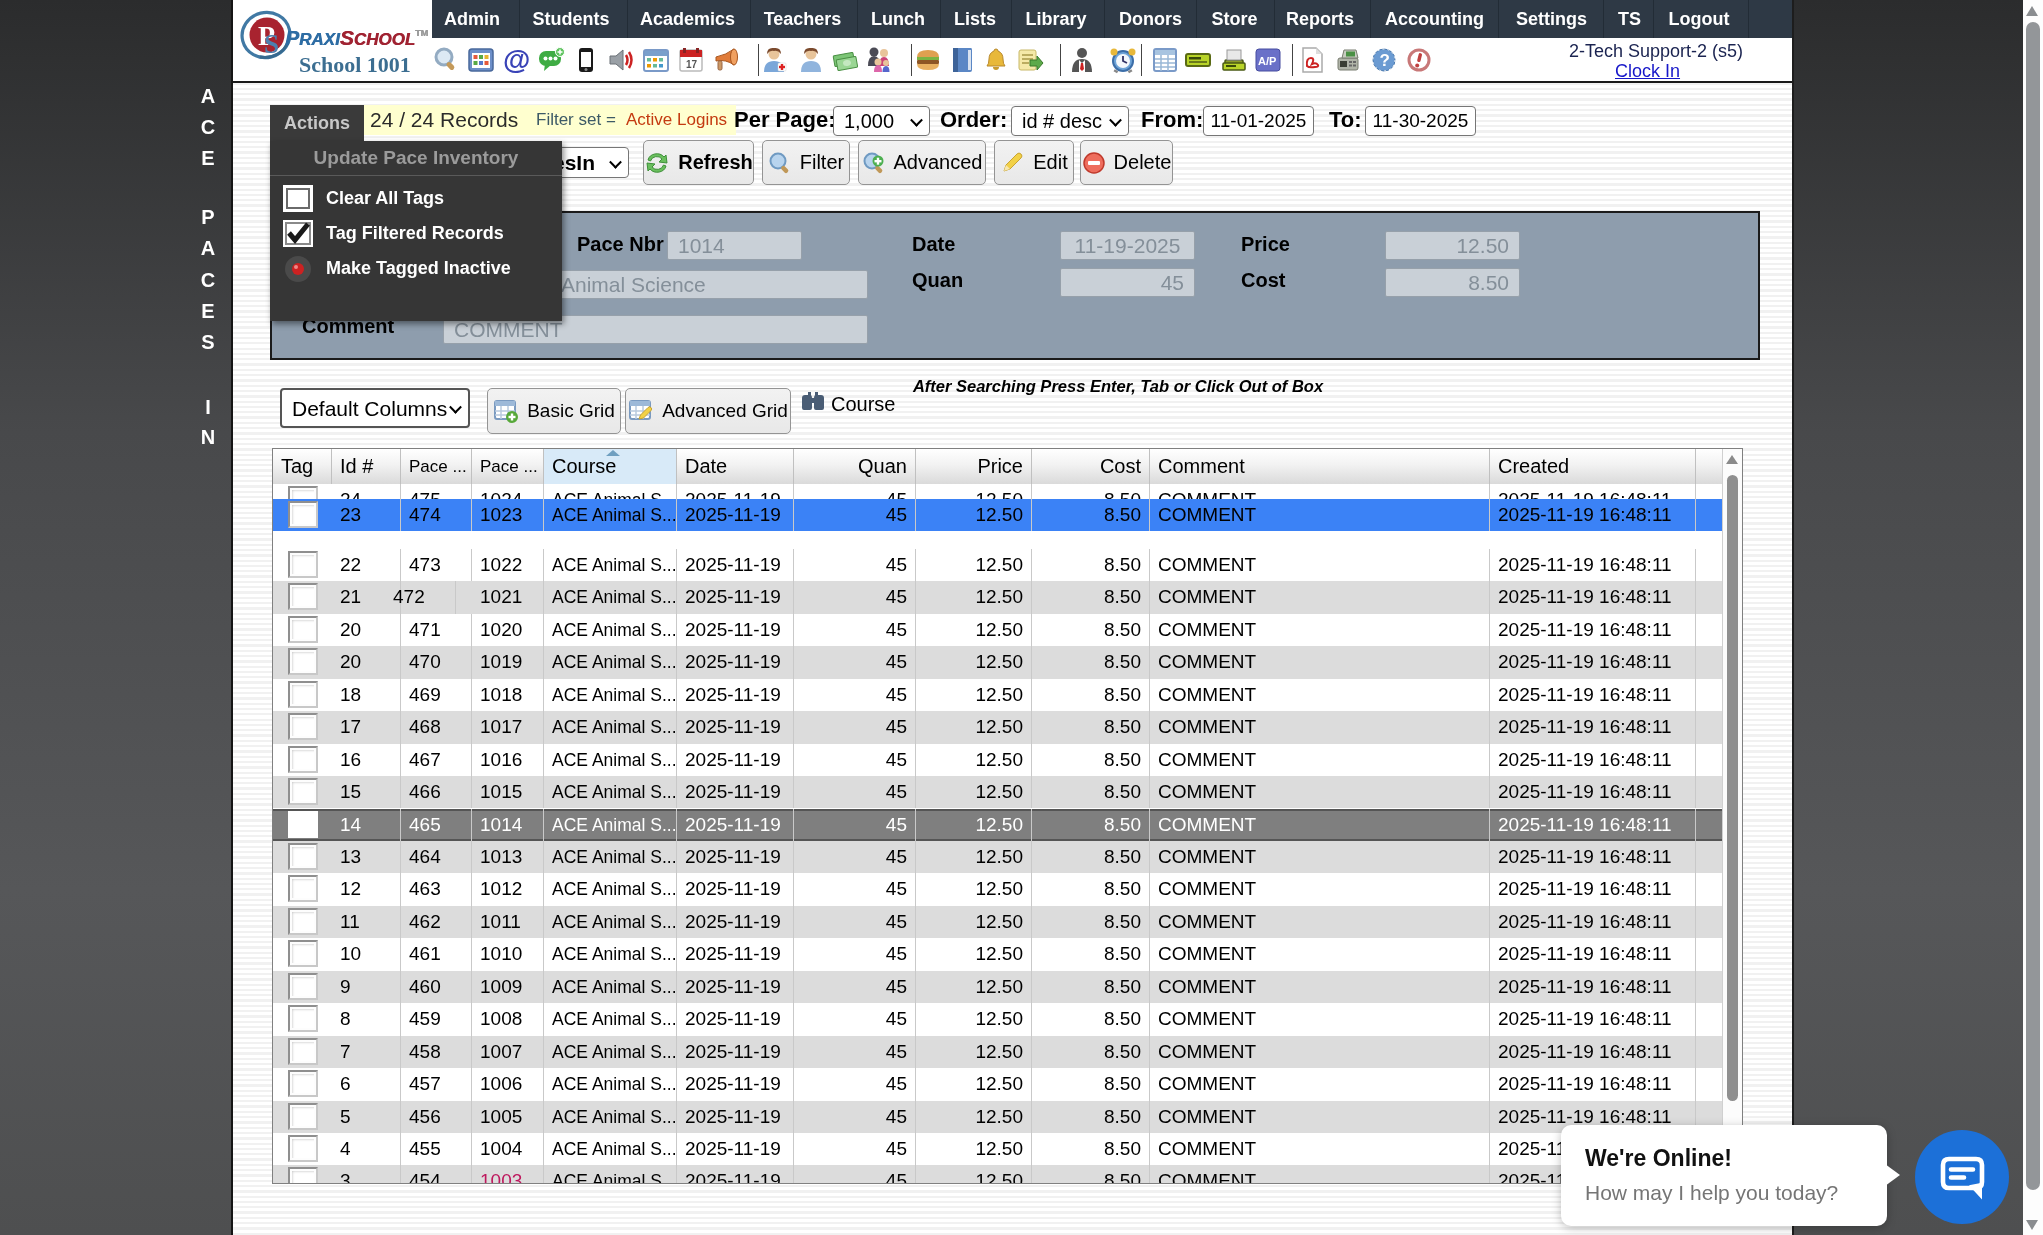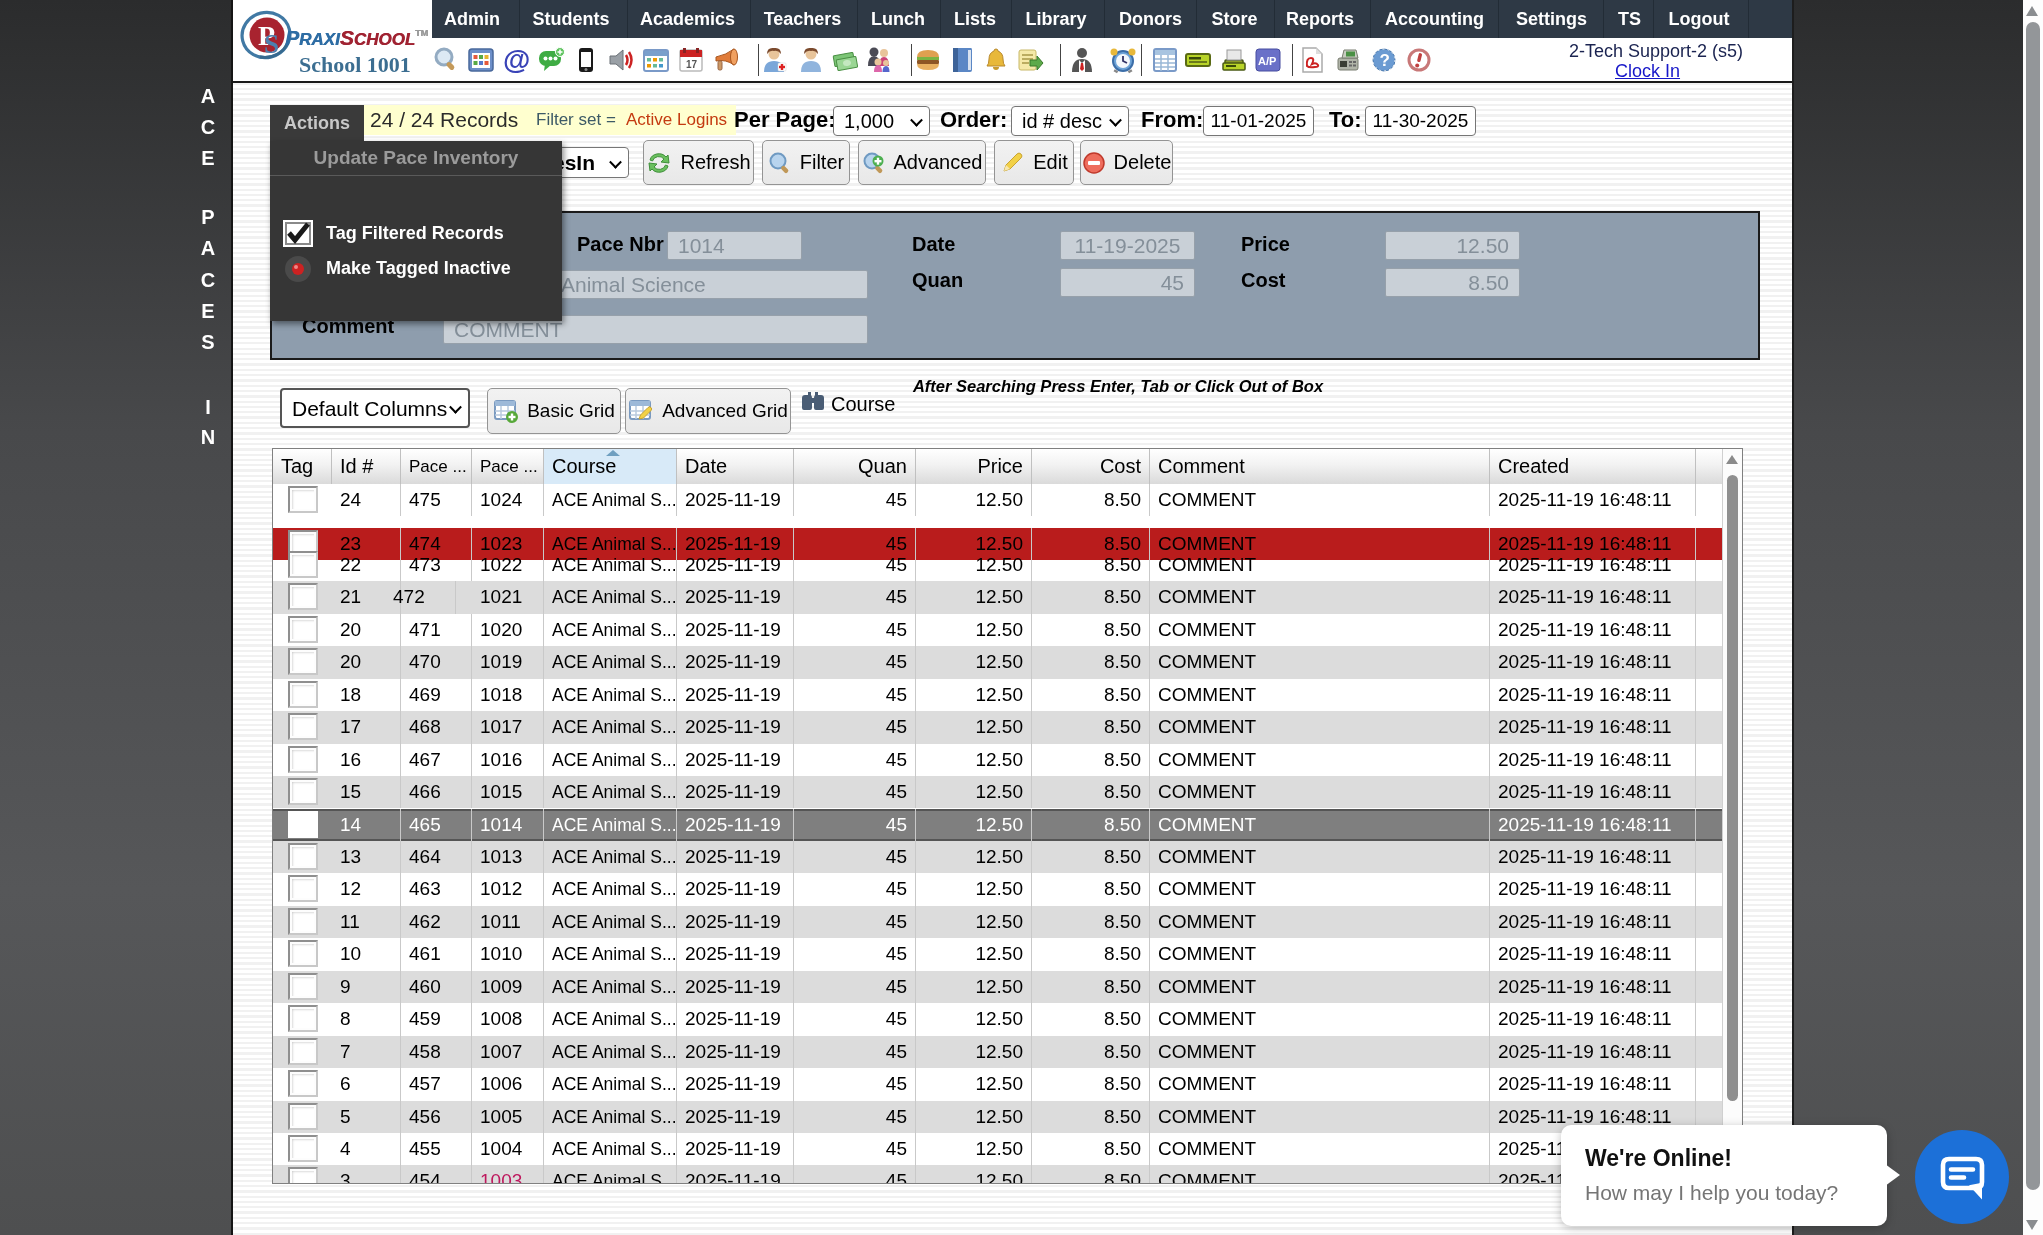--- a/index.html
+++ b/index.html
@@ -312,21 +312,21 @@
   <div class="sel" style="left:778px; top:106px; width:118px; height:30px; line-height:28px; padding-left:10px;">id # desc<span class="chev"></span></div>
   <div class="toplabel" style="left:908px;">From:</div>
   <div class="inputbox" style="left:970px; top:106px; width:111px; height:30px; line-height:28px;">11-01-2025</div>
   <div class="toplabel" style="left:1096px;">To:</div>
   <div class="inputbox" style="left:1132px; top:106px; width:111px; height:30px; line-height:28px;">11-30-2025</div>
 
   <div class="sel" style="left:250px; top:147px; width:146px; height:31px;">
       <span style="position:absolute; right:33px; top:1px; line-height:28px; font-weight:bold; font-size:21px;">PacesIn</span>
       <span class="chev"></span>
     </div>
-  <div class="btn" style="left:410px; width:111px;"><svg width="26" height="26" viewBox="0 0 26 26">
+  <div class="btn" style="left:410px; width:111px;font-weight:bold;"><svg width="26" height="26" viewBox="0 0 26 26">
         <path d="M4 10 A9 8 0 0 1 20 7 L22 5 L23 13 L15 12 L18 9 A6.5 6 0 0 0 6.5 11 Z" fill="#6abf5e" stroke="#3f8f3a" stroke-width="1"></path>
         <path d="M22 16 A9 8 0 0 1 6 19 L4 21 L3 13 L11 14 L8 17 A6.5 6 0 0 0 19.5 15 Z" fill="#6abf5e" stroke="#3f8f3a" stroke-width="1"></path>
       </svg>Refresh</div>
   <div class="btn" style="left:529px; width:88px;"><svg width="24" height="24" viewBox="0 0 24 24">
         <circle cx="10" cy="10" r="7.5" fill="#b8d4ee" stroke="#6f9ac2" stroke-width="2"></circle>
         <rect x="15.5" y="14" width="8" height="4.5" rx="2" transform="rotate(45 15.5 14)" fill="#c09858"></rect>
       </svg>Filter</div>
   <div class="btn" style="left:625px; width:128px;"><svg width="24" height="24" viewBox="0 0 24 24">
         <circle cx="10" cy="10" r="7.5" fill="#b8d4ee" stroke="#6f9ac2" stroke-width="2"></circle>
         <rect x="15.5" y="14" width="8" height="4.5" rx="2" transform="rotate(45 15.5 14)" fill="#c09858"></rect>
@@ -403,21 +403,21 @@
         <div class="cell " style="left:199px;width:72px;color:#000;">1024</div>
         <div class="cell " style="left:271px;width:133px;color:#000;font-size:17.5px;">ACE Animal S...</div>
         <div class="cell " style="left:404px;width:117px;color:#000;">2025-11-19</div>
         <div class="cell num" style="left:521px;width:122px;color:#000;">45</div>
         <div class="cell num" style="left:643px;width:116px;color:#000;">12.50</div>
         <div class="cell num" style="left:759px;width:118px;color:#000;">8.50</div>
         <div class="cell " style="left:877px;width:340px;color:#000;">COMMENT</div>
         <div class="cell " style="left:1217px;width:206px;color:#000;">2025-11-19 16:48:11</div>
         <div class="cell " style="left:1423px;width:27px;color:#000;"></div>
       </div>
-      <div class="row" style="top:79px;background:#b91c1c;color:#000;">
+      <div class="row" style="top:50px;background:#3b82f6;color:#000;">
         <div class="cb" style=""></div>
         <div class="cell " style="left:59px;width:69px;color:#000;">23</div>
         <div class="cell " style="left:128px;width:71px;color:#000;">474</div>
         <div class="cell " style="left:199px;width:72px;color:#000;">1023</div>
         <div class="cell " style="left:271px;width:133px;color:#000;font-size:17.5px;">ACE Animal S...</div>
         <div class="cell " style="left:404px;width:117px;color:#000;">2025-11-19</div>
         <div class="cell num" style="left:521px;width:122px;color:#000;">45</div>
         <div class="cell num" style="left:643px;width:116px;color:#000;">12.50</div>
         <div class="cell num" style="left:759px;width:118px;color:#000;">8.50</div>
         <div class="cell " style="left:877px;width:340px;color:#000;">COMMENT</div>
@@ -705,20 +705,27 @@
         <div class="cell " style="left:1423px;width:27px;color:#000;"></div>
       </div>
       <div style="position:absolute;right:0;top:0;width:20px;height:736px;background:#fcfcfc;border-left:1px solid #d0d0d0;"></div>
       <div style="position:absolute;right:4px;top:6px;width:0;height:0;border-left:6px solid transparent;border-right:6px solid transparent;border-bottom:9px solid #8a8a8a;"></div>
       <div style="position:absolute;right:4px;top:26px;width:11px;height:626px;background:#8f8f8f;border-radius:6px;"></div>
     </div>
 
   <div id="actionsbtn">Actions</div>
   <div id="menu">
     <div class="hdr">Update Pace Inventory</div>
+    <div class="mitem" style="top:40px;">
+        <svg width="34" height="32" viewBox="0 0 34 32" style="position:absolute;left:11px;top:2px;">
+          <rect x="2" y="2" width="30" height="27" fill="#fff"></rect>
+          <rect x="6" y="6" width="22" height="19" fill="#fff" stroke="#6a6a6a" stroke-width="2"></rect>
+        </svg>
+        <span class="t">Clear All Tags</span>
+      </div>
     <div class="mitem" style="top:75px;">
         <svg width="34" height="32" viewBox="0 0 34 32" style="position:absolute;left:11px;top:2px;">
           <rect x="2" y="2" width="30" height="27" fill="#fff"></rect>
           <rect x="5" y="5" width="24" height="21" fill="#fff" stroke="#8a8a8a" stroke-width="2"></rect>
           <path d="M8 15 L14 22 L27 6" stroke="#1a1a1a" stroke-width="5" fill="none"></path>
         </svg>
         <span class="t">Tag Filtered Records</span>
       </div>
     <div class="mitem" style="top:110px;">
         <svg width="32" height="32" viewBox="0 0 32 32" style="position:absolute;left:12px;top:2px;">

